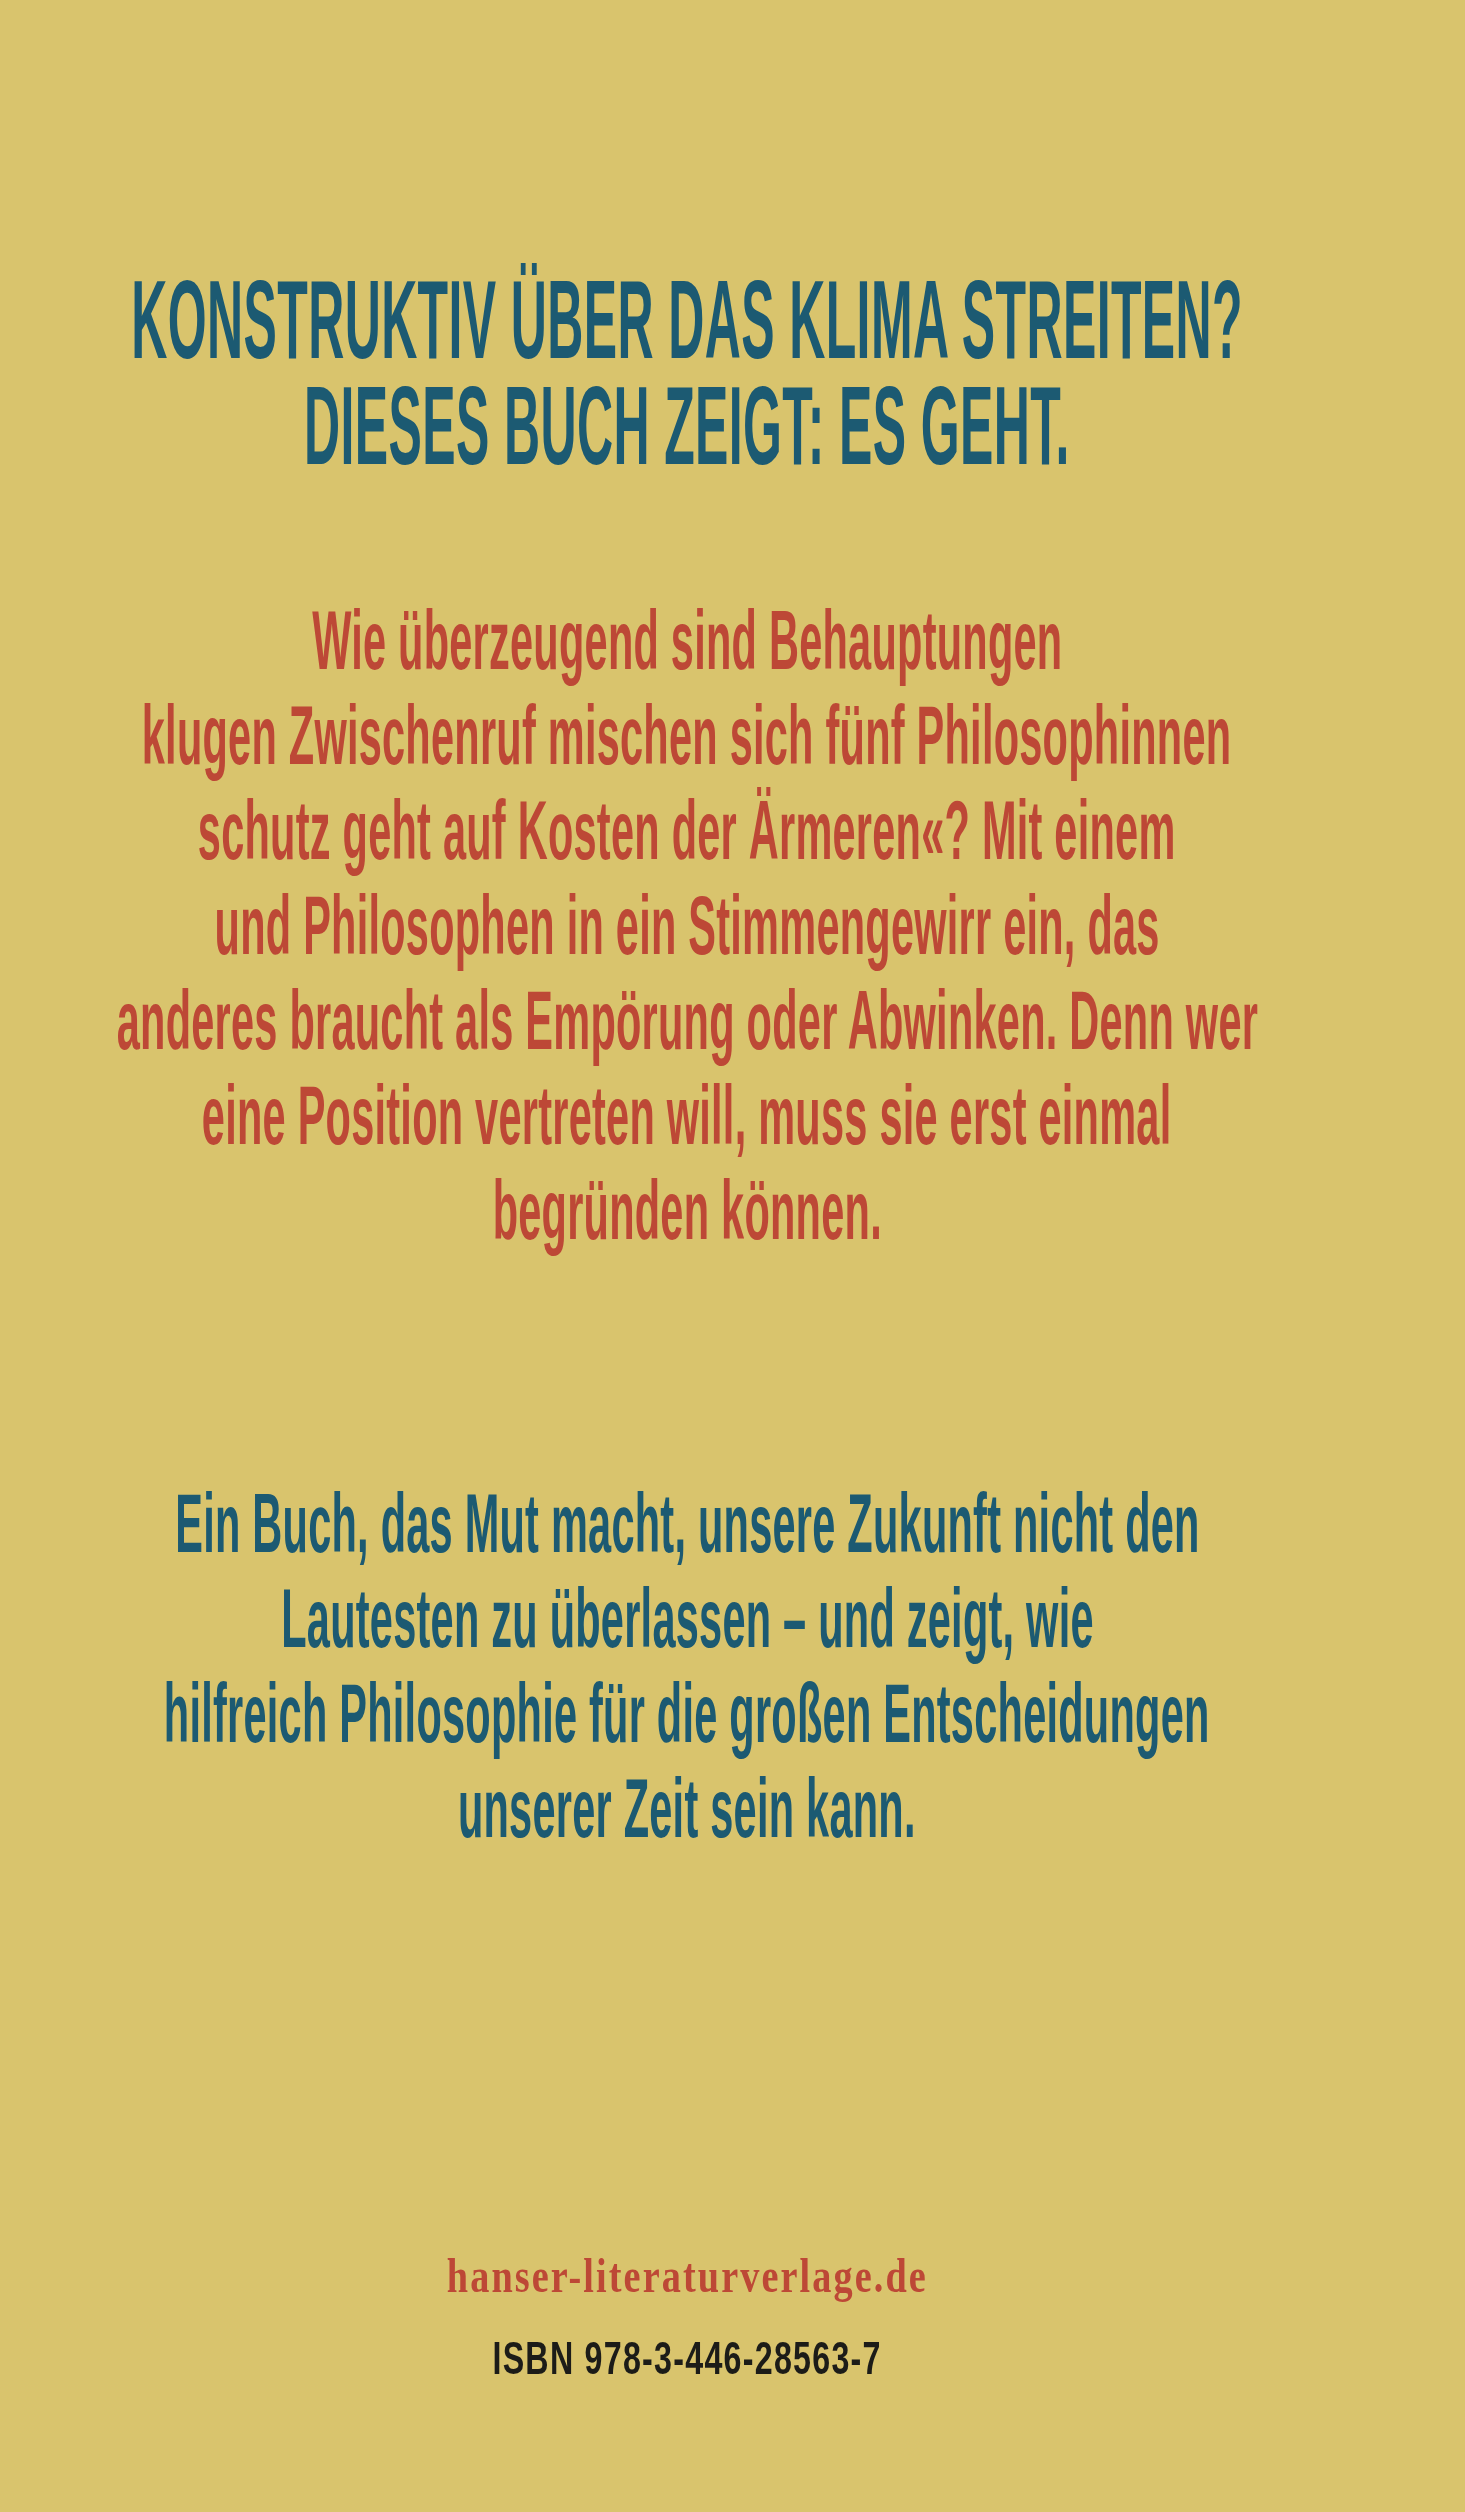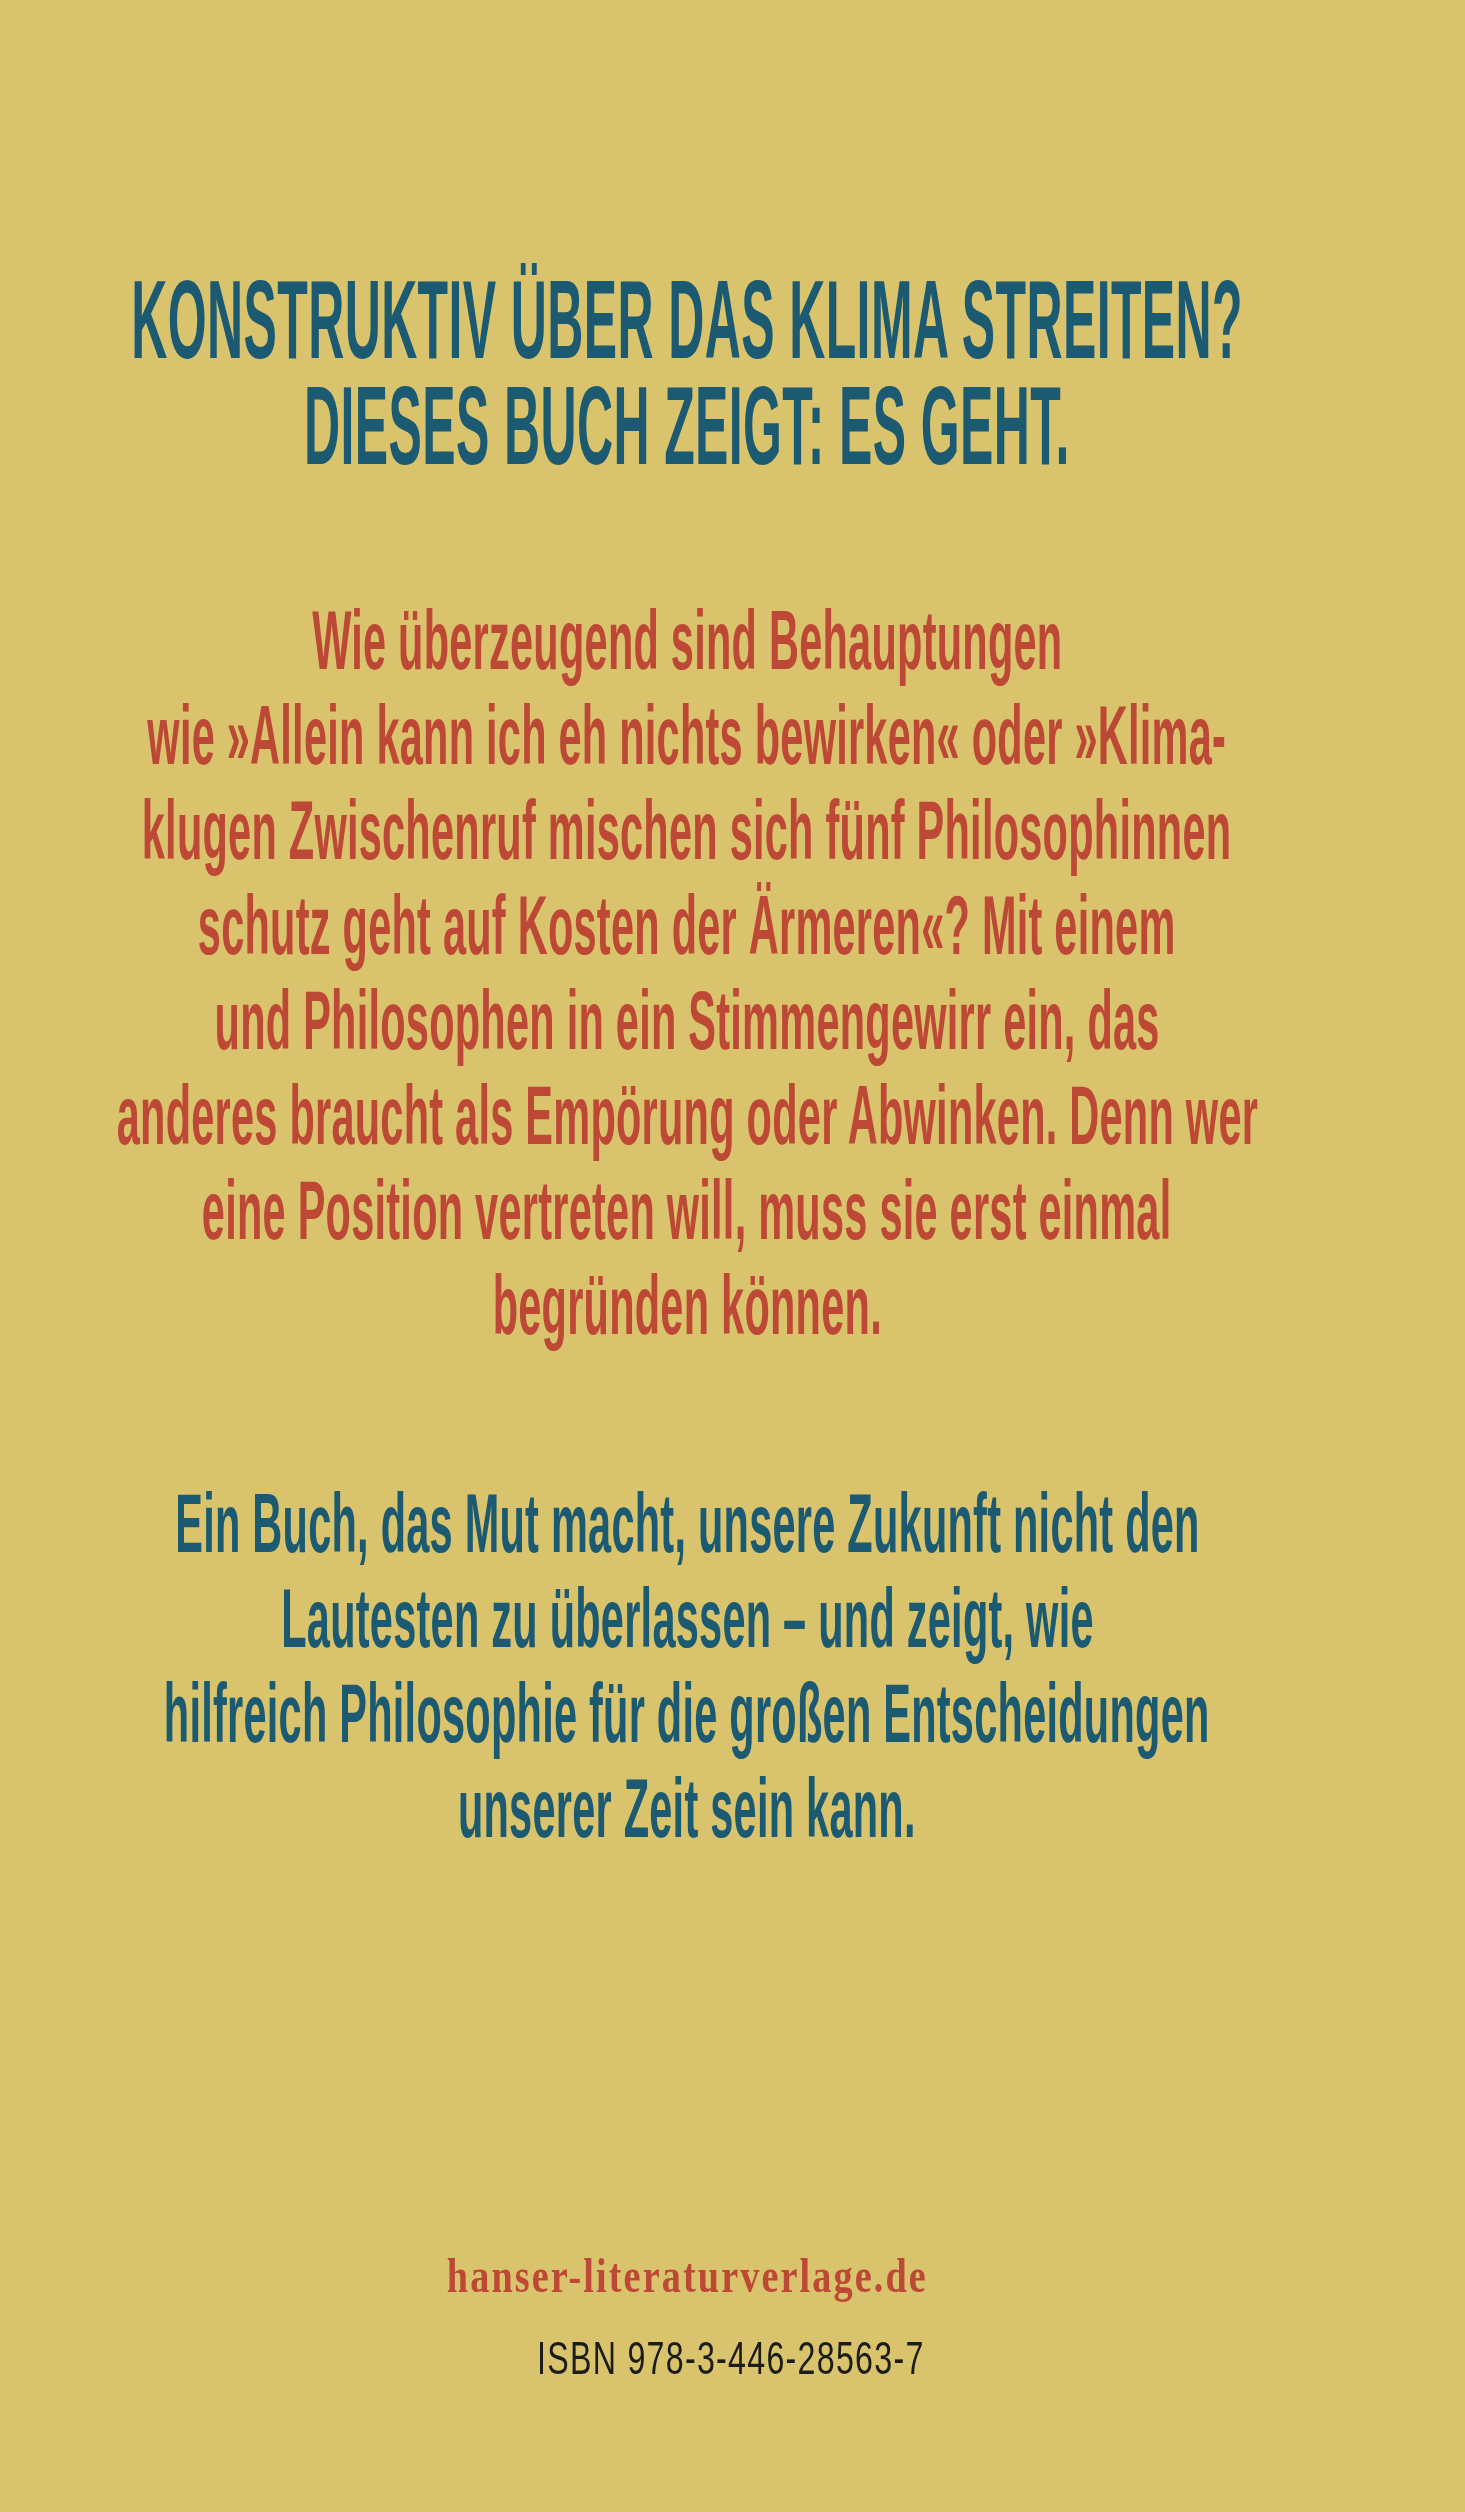--- a/index.html
+++ b/index.html
@@ -68,48 +68,44 @@
     font-weight:700;
     font-size:49px;
     line-height:49px;
     color:var(--red);
     letter-spacing:2.7px;
   }
   .website .cond{ --sx:.78; }
   .isbn{
     top:2335px;
     font-size:46px;
-    font-weight:400;
+    font-weight:700;
     line-height:46px;
     color:var(--ink);
     letter-spacing:1.8px;
-    margin-left:44px;
   }
   .isbn .cond{ --sx:.7; }
 </style>
 </head>
 <body>
 
 <div class="page">
 
   <div class="block headline">
     <div class="line">
       <span class="cond">KONSTRUKTIV ÜBER DAS KLIMA STREITEN?</span>
     </div>
     <div class="line">
       <span class="cond">DIESES BUCH ZEIGT: ES GEHT.</span>
     </div>
   </div>
 
   <div class="block body-par blurb">
     <div class="line">
       <span class="cond">Wie überzeugend sind Behauptungen</span>
-    </div>
-    <div class="line">
-      <span class="cond">wie »Allein kann ich eh nichts bewirken« oder »Klima-</span>
     </div>
     <div class="line">
       <span class="cond">klugen Zwischenruf mischen sich fünf Philosophinnen</span>
     </div>
     <div class="line">
       <span class="cond">schutz geht auf Kosten der Ärmeren«? Mit einem</span>
     </div>
     <div class="line">
       <span class="cond">und Philosophen in ein Stimmengewirr ein, das</span>
     </div>

